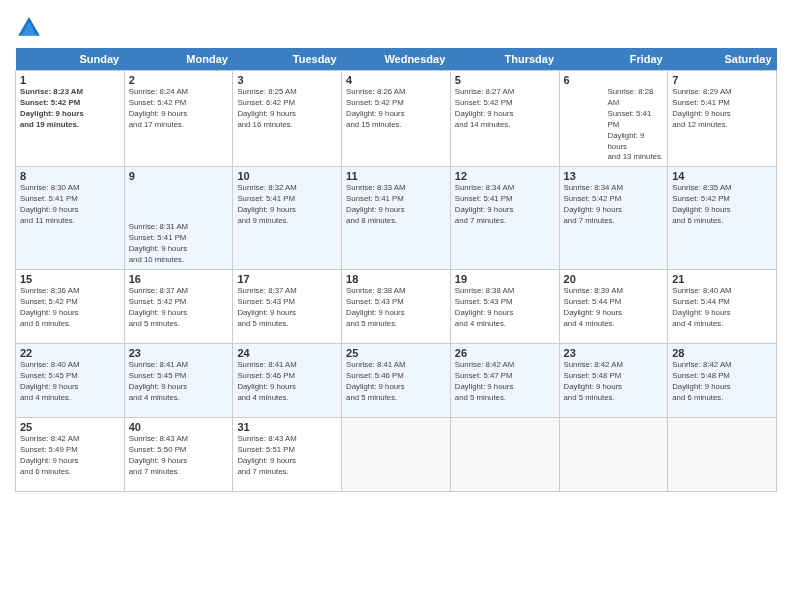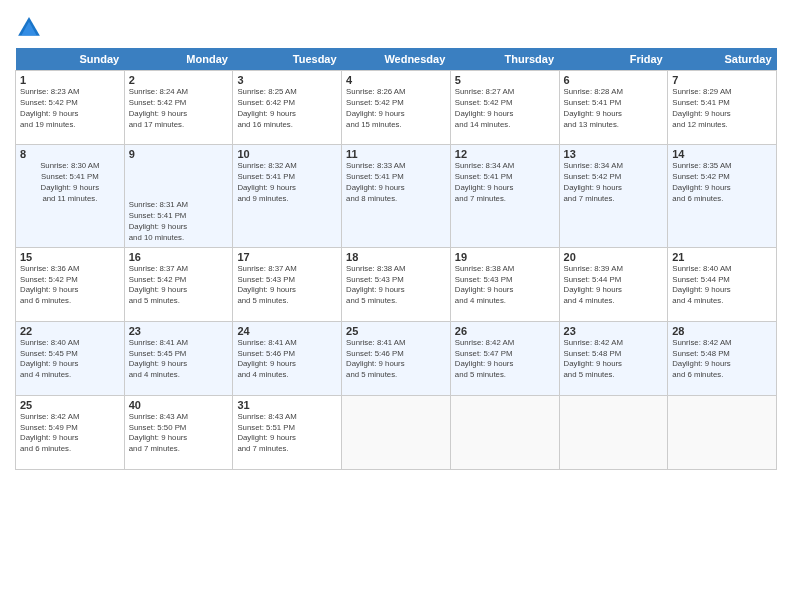--- a/index.html
+++ b/index.html
@@ -124,21 +124,21 @@
           <th>Wednesday</th>
           <th>Thursday</th>
           <th>Friday</th>
           <th>Saturday</th>
         </tr>
     </thead>
     <tbody id="cal-body">
     <tr>
           <td>
             <span class="day-num">1</span>
-            <div class="day-info" style="white-space: pre-line;">Sunrise: 8:23 AM
+            <div class="day-info" style="white-space: pre-line; font-weight: bold;">Sunrise: 8:23 AM
 Sunset: 5:42 PM
 Daylight: 9 hours
 and 19 minutes.</div>
           </td>
           <td>
             <span class="day-num">2</span>
             <div class="day-info" style="white-space: pre-line;">Sunrise: 8:24 AM
 Sunset: 5:42 PM
 Daylight: 9 hours
 and 17 minutes.</div>
@@ -159,37 +159,37 @@
           </td>
           <td>
             <span class="day-num">5</span>
             <div class="day-info" style="white-space: pre-line;">Sunrise: 8:27 AM
 Sunset: 5:42 PM
 Daylight: 9 hours
 and 14 minutes.</div>
           </td>
           <td>
             <span class="day-num">6</span>
-            <div class="day-info" style="white-space: pre-line;">Sunrise: 8:28 AM
+            <div class="day-info" style="white-space: pre-line; margin-left: 44px;">Sunrise: 8:28 AM
 Sunset: 5:41 PM
 Daylight: 9 hours
 and 13 minutes.</div>
           </td>
           <td>
             <span class="day-num">7</span>
             <div class="day-info" style="white-space: pre-line;">Sunrise: 8:29 AM
 Sunset: 5:41 PM
 Daylight: 9 hours
 and 12 minutes.</div>
           </td>
         </tr>
         <tr>
           <td>
             <span class="day-num">8</span>
-            <div class="day-info" style="white-space: pre-line; text-align: center;">Sunrise: 8:30 AM
+            <div class="day-info" style="white-space: pre-line;">Sunrise: 8:30 AM
 Sunset: 5:41 PM
 Daylight: 9 hours
 and 11 minutes.</div>
           </td>
           <td>
             <span class="day-num">9</span>
             <div class="day-info" style="white-space: pre-line; margin-top: 40px;">Sunrise: 8:31 AM
 Sunset: 5:41 PM
 Daylight: 9 hours
 and 10 minutes.</div>

